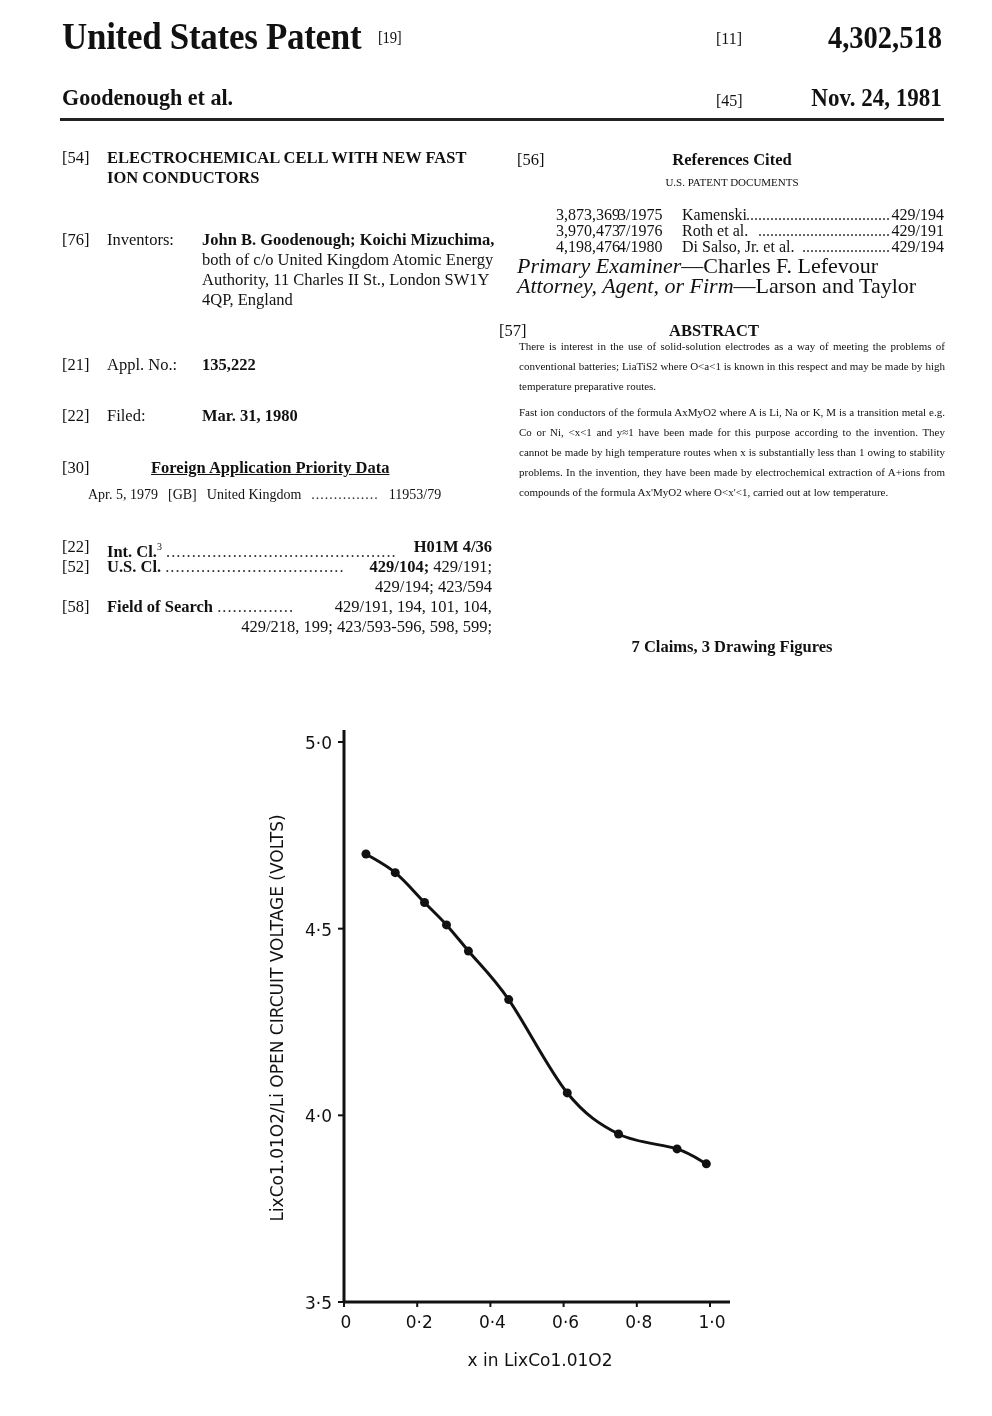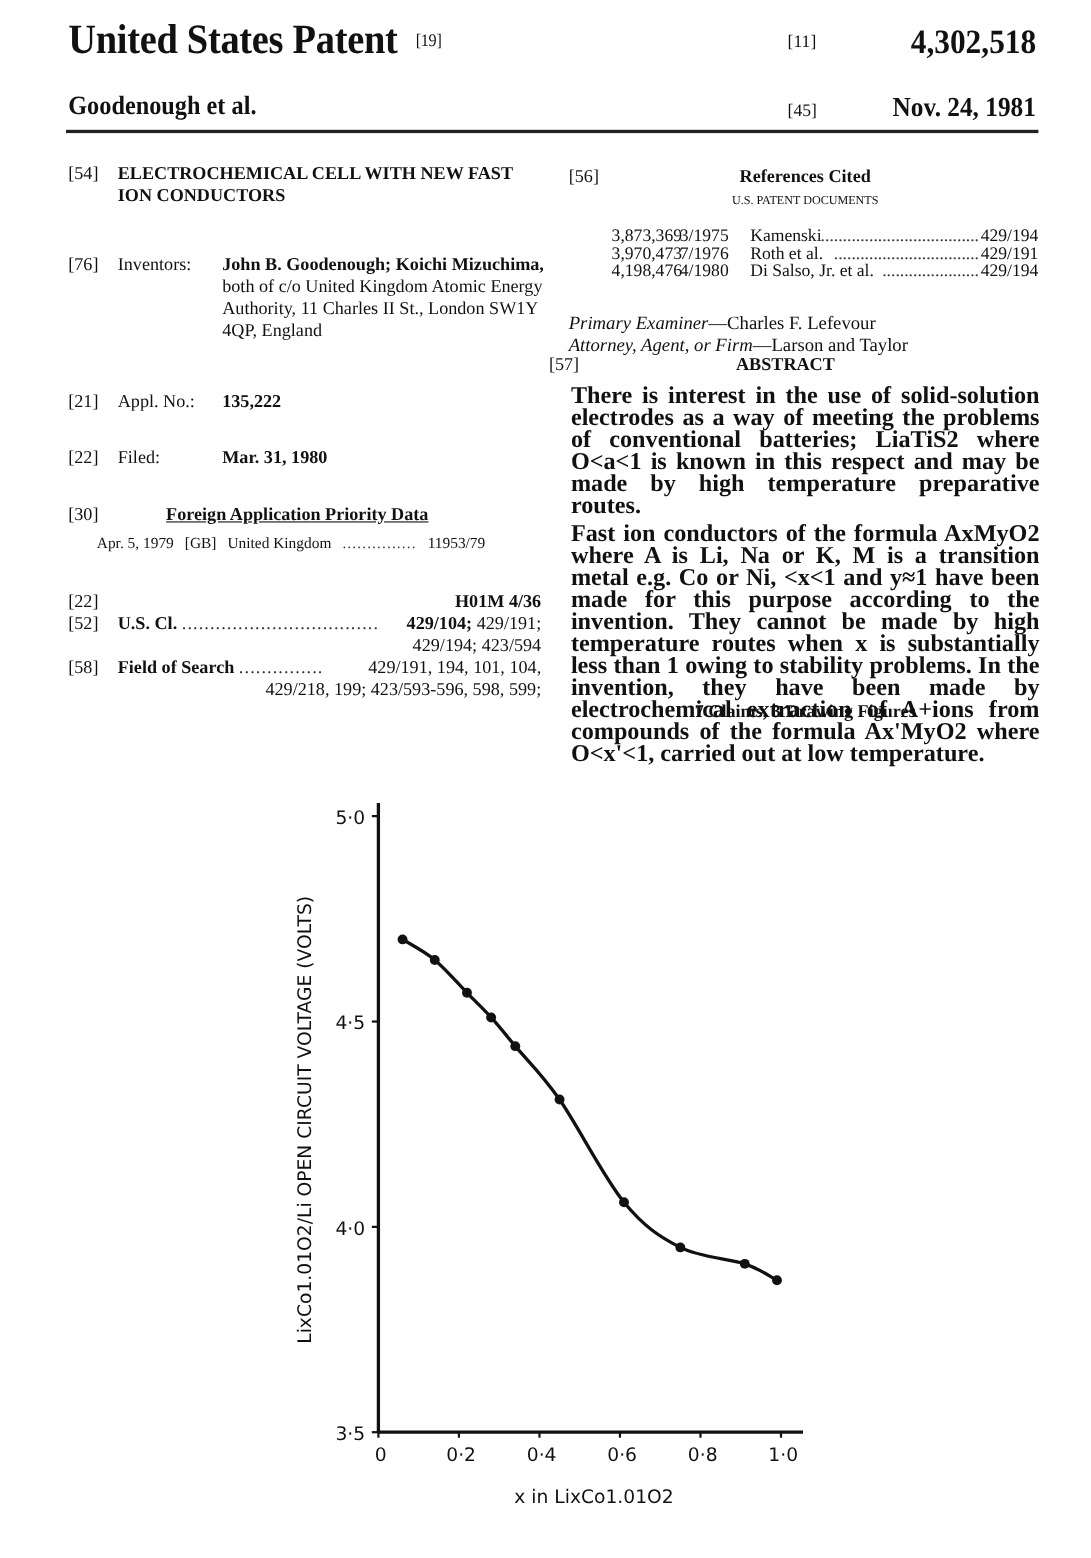--- a/index.html
+++ b/index.html
@@ -54,25 +54,25 @@
   .f56 .t { position: absolute; left: 0; width: 430px; text-align: center; font-weight: bold; }
   .usdocs { left: 517px; top: 176px; width: 430px; text-align: center; font-size: 11px; }
   .refs { left: 556px; top: 207px; width: 388px; font-size: 16px; line-height: 16px; }
   .refs .rr { position: relative; height: 16px; }
   .refs .n { position: absolute; left: 0; }
   .refs .d { position: absolute; left: 62px; }
   .refs .nm { position: absolute; left: 126px; }
   .refs .cl { position: absolute; right: 0; }
   .refs .fill { position: absolute; left: 230px; right: 54px; overflow: hidden; white-space: nowrap; color: #333; }
 
-  .exam { left: 517px; top: 284px; font-size: 17px; line-height: 20px; white-space: nowrap; }
+  .exam { left: 517px; top: 256px; font-size: 22px; line-height: 20px; white-space: nowrap; }
 
   .f57 { left: 499px; top: 321px; width: 430px; }
   .f57 .t { position: absolute; left: 0; width: 430px; text-align: center; font-weight: bold; }
-  .abstract { left: 519px; top: 349px; width: 426px; font-size: 22px; line-height: 20px; text-align: justify; font-weight: bold; }
+  .abstract { left: 519px; top: 336px; width: 426px; font-size: 11px; line-height: 20px; text-align: justify; }
   .abstract p { margin: 0 0 6px 0; }
   .claims { left: 517px; top: 637px; width: 430px; text-align: center; font-weight: bold; font-size: 16.5px; }
 
   svg text { font-family: "DejaVu Sans", "Liberation Sans", sans-serif; fill: #111; }
 </style>
 </head>
 <body>
 
 <div class="abs title">
   <span>United States Patent</span><span class="code">[19]</span>
@@ -111,20 +111,21 @@
   <span class="code-col">[30]</span>
   <span class="t">Foreign Application Priority Data</span>
 </div>
 <div class="abs prio">
   <span>Apr. 5, 1979</span><span>[GB]</span><span>United Kingdom</span><span class="dots">...............</span><span>11953/79</span>
 </div>
 
 <div class="abs cls">
   <div class="row">
     <span class="c">[22]</span>
+    <span class="l"><span>Int. Cl.</span><sup style="font-size:10px;font-weight:normal">3</sup> <span class="dots" style="font-weight:normal">.............................................</span></span>
     <span class="r b">H01M 4/36</span>
   </div>
   <div class="row">
     <span class="c">[52]</span>
     <span class="l"><span>U.S. Cl.</span> <span class="dots" style="font-weight:normal">...................................</span></span>
     <span class="r"><b>429/104;</b> <span>429/191;</span></span>
   </div>
   <div class="row">
     <span class="r">429/194; 423/594</span>
   </div>

